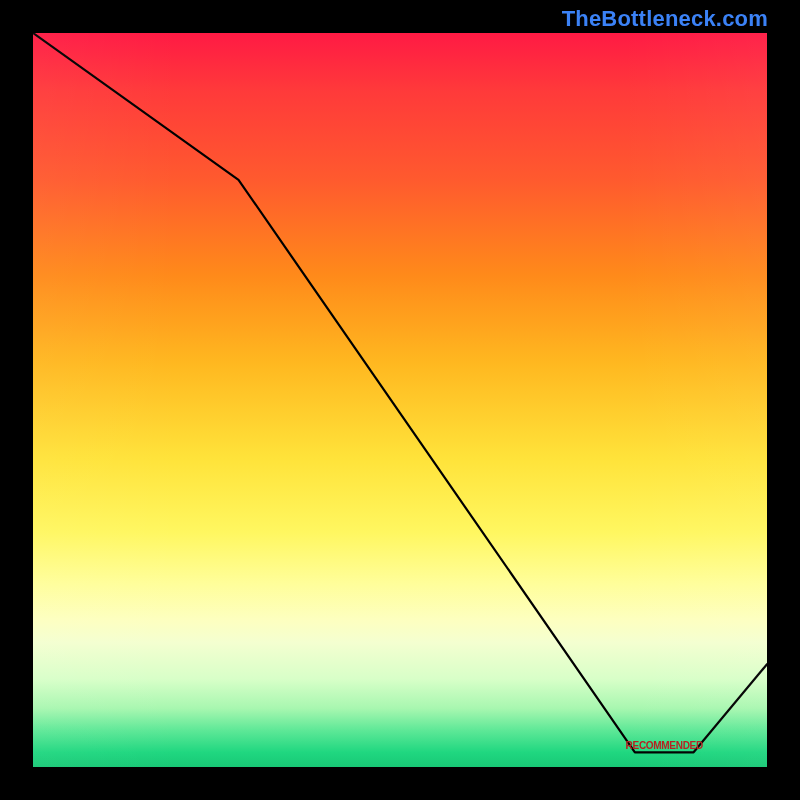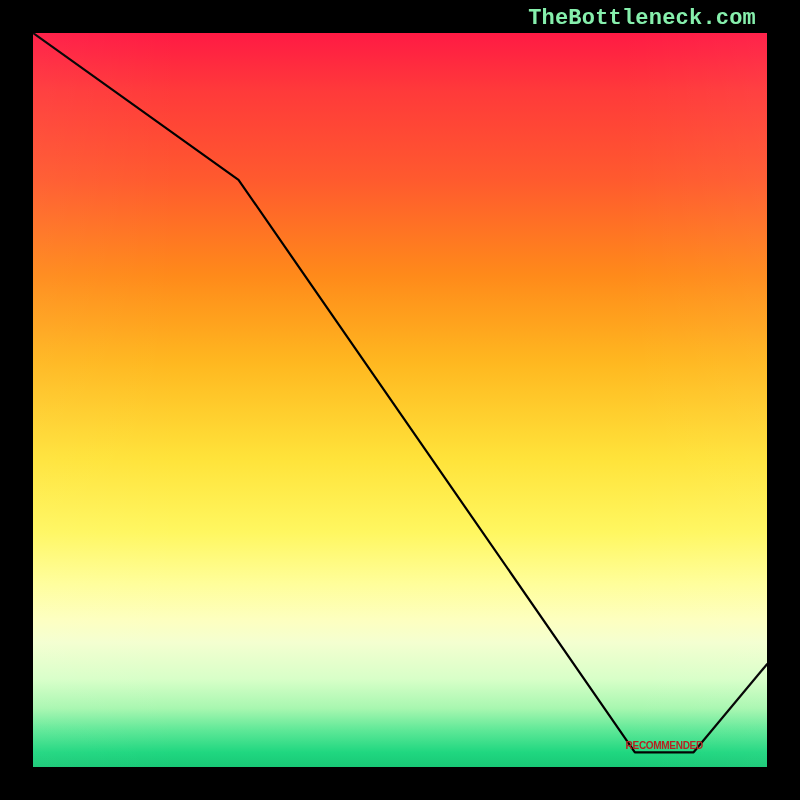--- a/index.html
+++ b/index.html
@@ -13,26 +13,25 @@
   }
   .frame {
     position: relative;
     width: 800px;
     height: 800px;
     background: #000;
   }
   .watermark {
     position: absolute;
     top: 6px;
-    right: 44px;
-    color: #86efac;
+    right: 32px;
+    color: #3b82f6;
     font-size: 22px;
     font-weight: 600;
     letter-spacing: 0.2px;
-    font-family: Liberation Mono, monospace;
   }
   .plot-area {
     position: absolute;
     left: 33px;
     top: 33px;
     width: 734px;
     height: 734px;
     background: linear-gradient(to bottom,
       #ff1a44 0%,
       #ff3a3a 8%,

